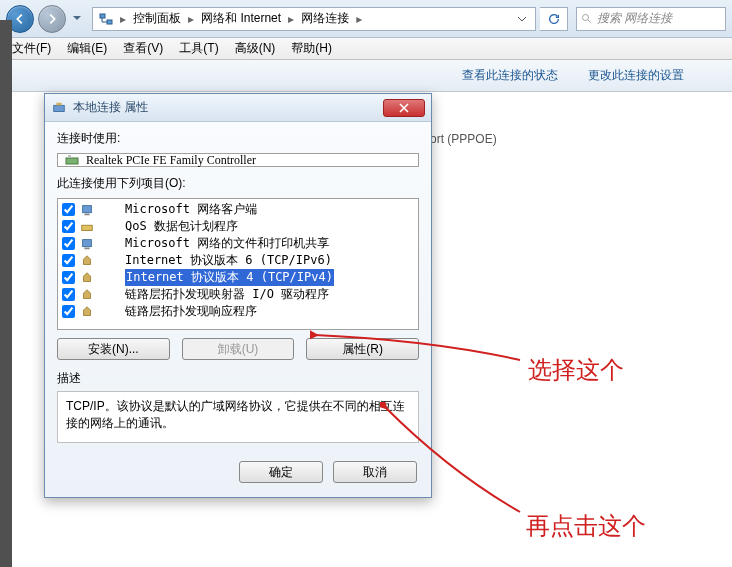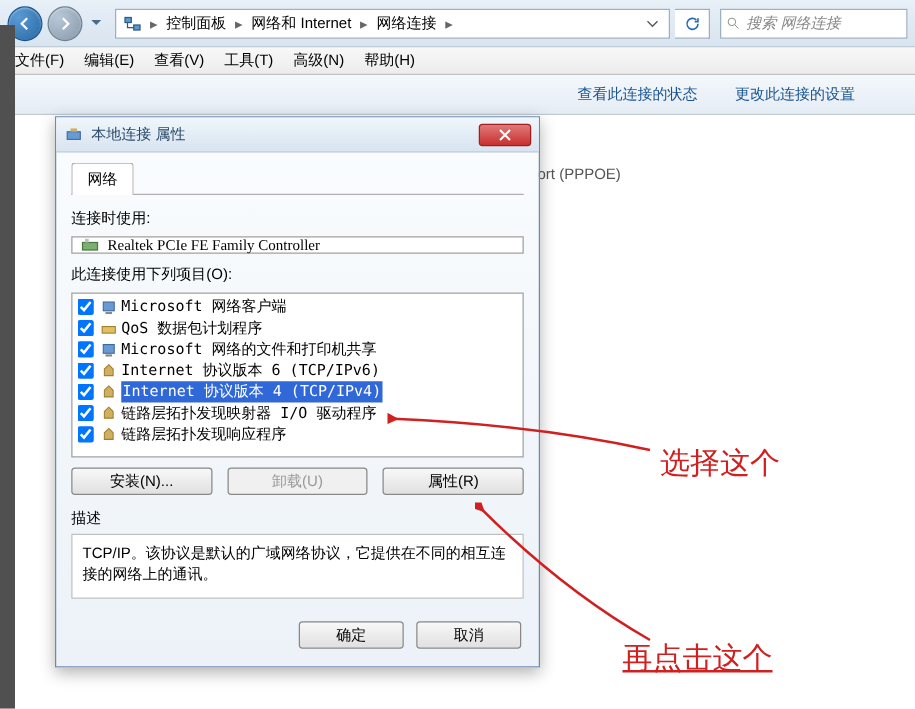--- a/index.html
+++ b/index.html
@@ -47,21 +47,21 @@
     .adapter-icon { width: 16px; height: 16px; margin-right: 6px; }
     
     .btn-row-right { display: flex; justify-content: flex-end; margin-bottom: 10px; }
     .win-btn { min-width: 84px; height: 22px; background: linear-gradient(to bottom, #f8f8f8, #e0e0e0); border: 1px solid #888; border-radius: 3px; font-size: 12px; cursor: pointer; padding: 0 10px; }
     .win-btn:disabled { color: #999; background: #f0f0f0; cursor: default; }
     
     .items-list { border: 1px solid #a0a0a0; background: #fff; height: 132px; overflow: auto; margin-bottom: 8px; padding: 2px 0; }
     .list-item { display: flex; align-items: center; padding: 1px 4px; height: 17px; font-family: "SimSun", monospace; }
     .list-check { width: 13px; height: 13px; margin-right: 4px; }
     .list-icon { width: 15px; height: 15px; margin-right: 3px; display: inline-flex; align-items: center; justify-content: center; }
-    .list-text { white-space: nowrap; }
+    .list-text { white-space: nowrap; margin-left: 28px; }
     .list-item.selected .list-text { background: #3168d8; color: #fff; padding: 0 1px; }
     
     .triple-btn { display: flex; gap: 12px; margin-bottom: 10px; }
     .triple-btn .win-btn { flex: 1; }
     
     .desc-group { }
     .desc-label { margin-bottom: 4px; }
     .desc-box { border: 1px solid #c0c0c0; background: #fff; padding: 6px 8px; height: 52px; font-family: "SimSun", sans-serif; line-height: 1.4; }
     
     .dialog-footer { display: flex; justify-content: flex-end; gap: 10px; padding: 10px 14px 14px; }
@@ -158,23 +158,20 @@
         </svg>
     </span>
     <span class="dialog-title-text">本地连接 属性</span>
     <div class="dialog-close">
       <svg viewBox="0 0 10 10">
           <path d="M1 1 L9 9 M9 1 L1 9" stroke="#fff" stroke-width="1.6"></path>
         </svg>
     </div>
   </div>
   <div class="dialog-body">
-    <div class="tab-strip">
-      <div class="tab">网络</div>
-    </div>
 
     <div class="field-label">连接时使用:</div>
     <div class="adapter-box">
       <span class="adapter-icon">
         <svg width="16" height="16" viewBox="0 0 16 16">
             <rect x="2" y="6" width="12" height="6" fill="#7ab070" stroke="#4a7a40"></rect>
             <rect x="4" y="3" width="3" height="3" fill="#c0c0c0"></rect>
           </svg>
       </span>
       <span style="font-family:SimSun">Realtek PCIe FE Family Controller</span>
@@ -278,13 +275,13 @@
 <div class="annotation" style="left:528px; top:354px;">选择这个</div>
 
 <svg class="arrow-svg" style="left:380px; top:402px;" width="150" height="120">
   <defs>
       <marker id="ah2" markerWidth="10" markerHeight="8" refX="2" refY="4" orient="auto">
         <path d="M8 0 L0 4 L8 8 Z" fill="#d02020"></path>
       </marker>
     </defs>
   <path d="M 140 110 Q 70 70 5 5" stroke="#d02020" stroke-width="2" fill="none" marker-end="url(#ah2)"></path>
 </svg>
-<div class="annotation" style="left:498px; top:510px;text-decoration:underline;">再点击这个</div>
+<div class="annotation" style="left:526px; top:510px;">再点击这个</div>
 
 </body></html>

